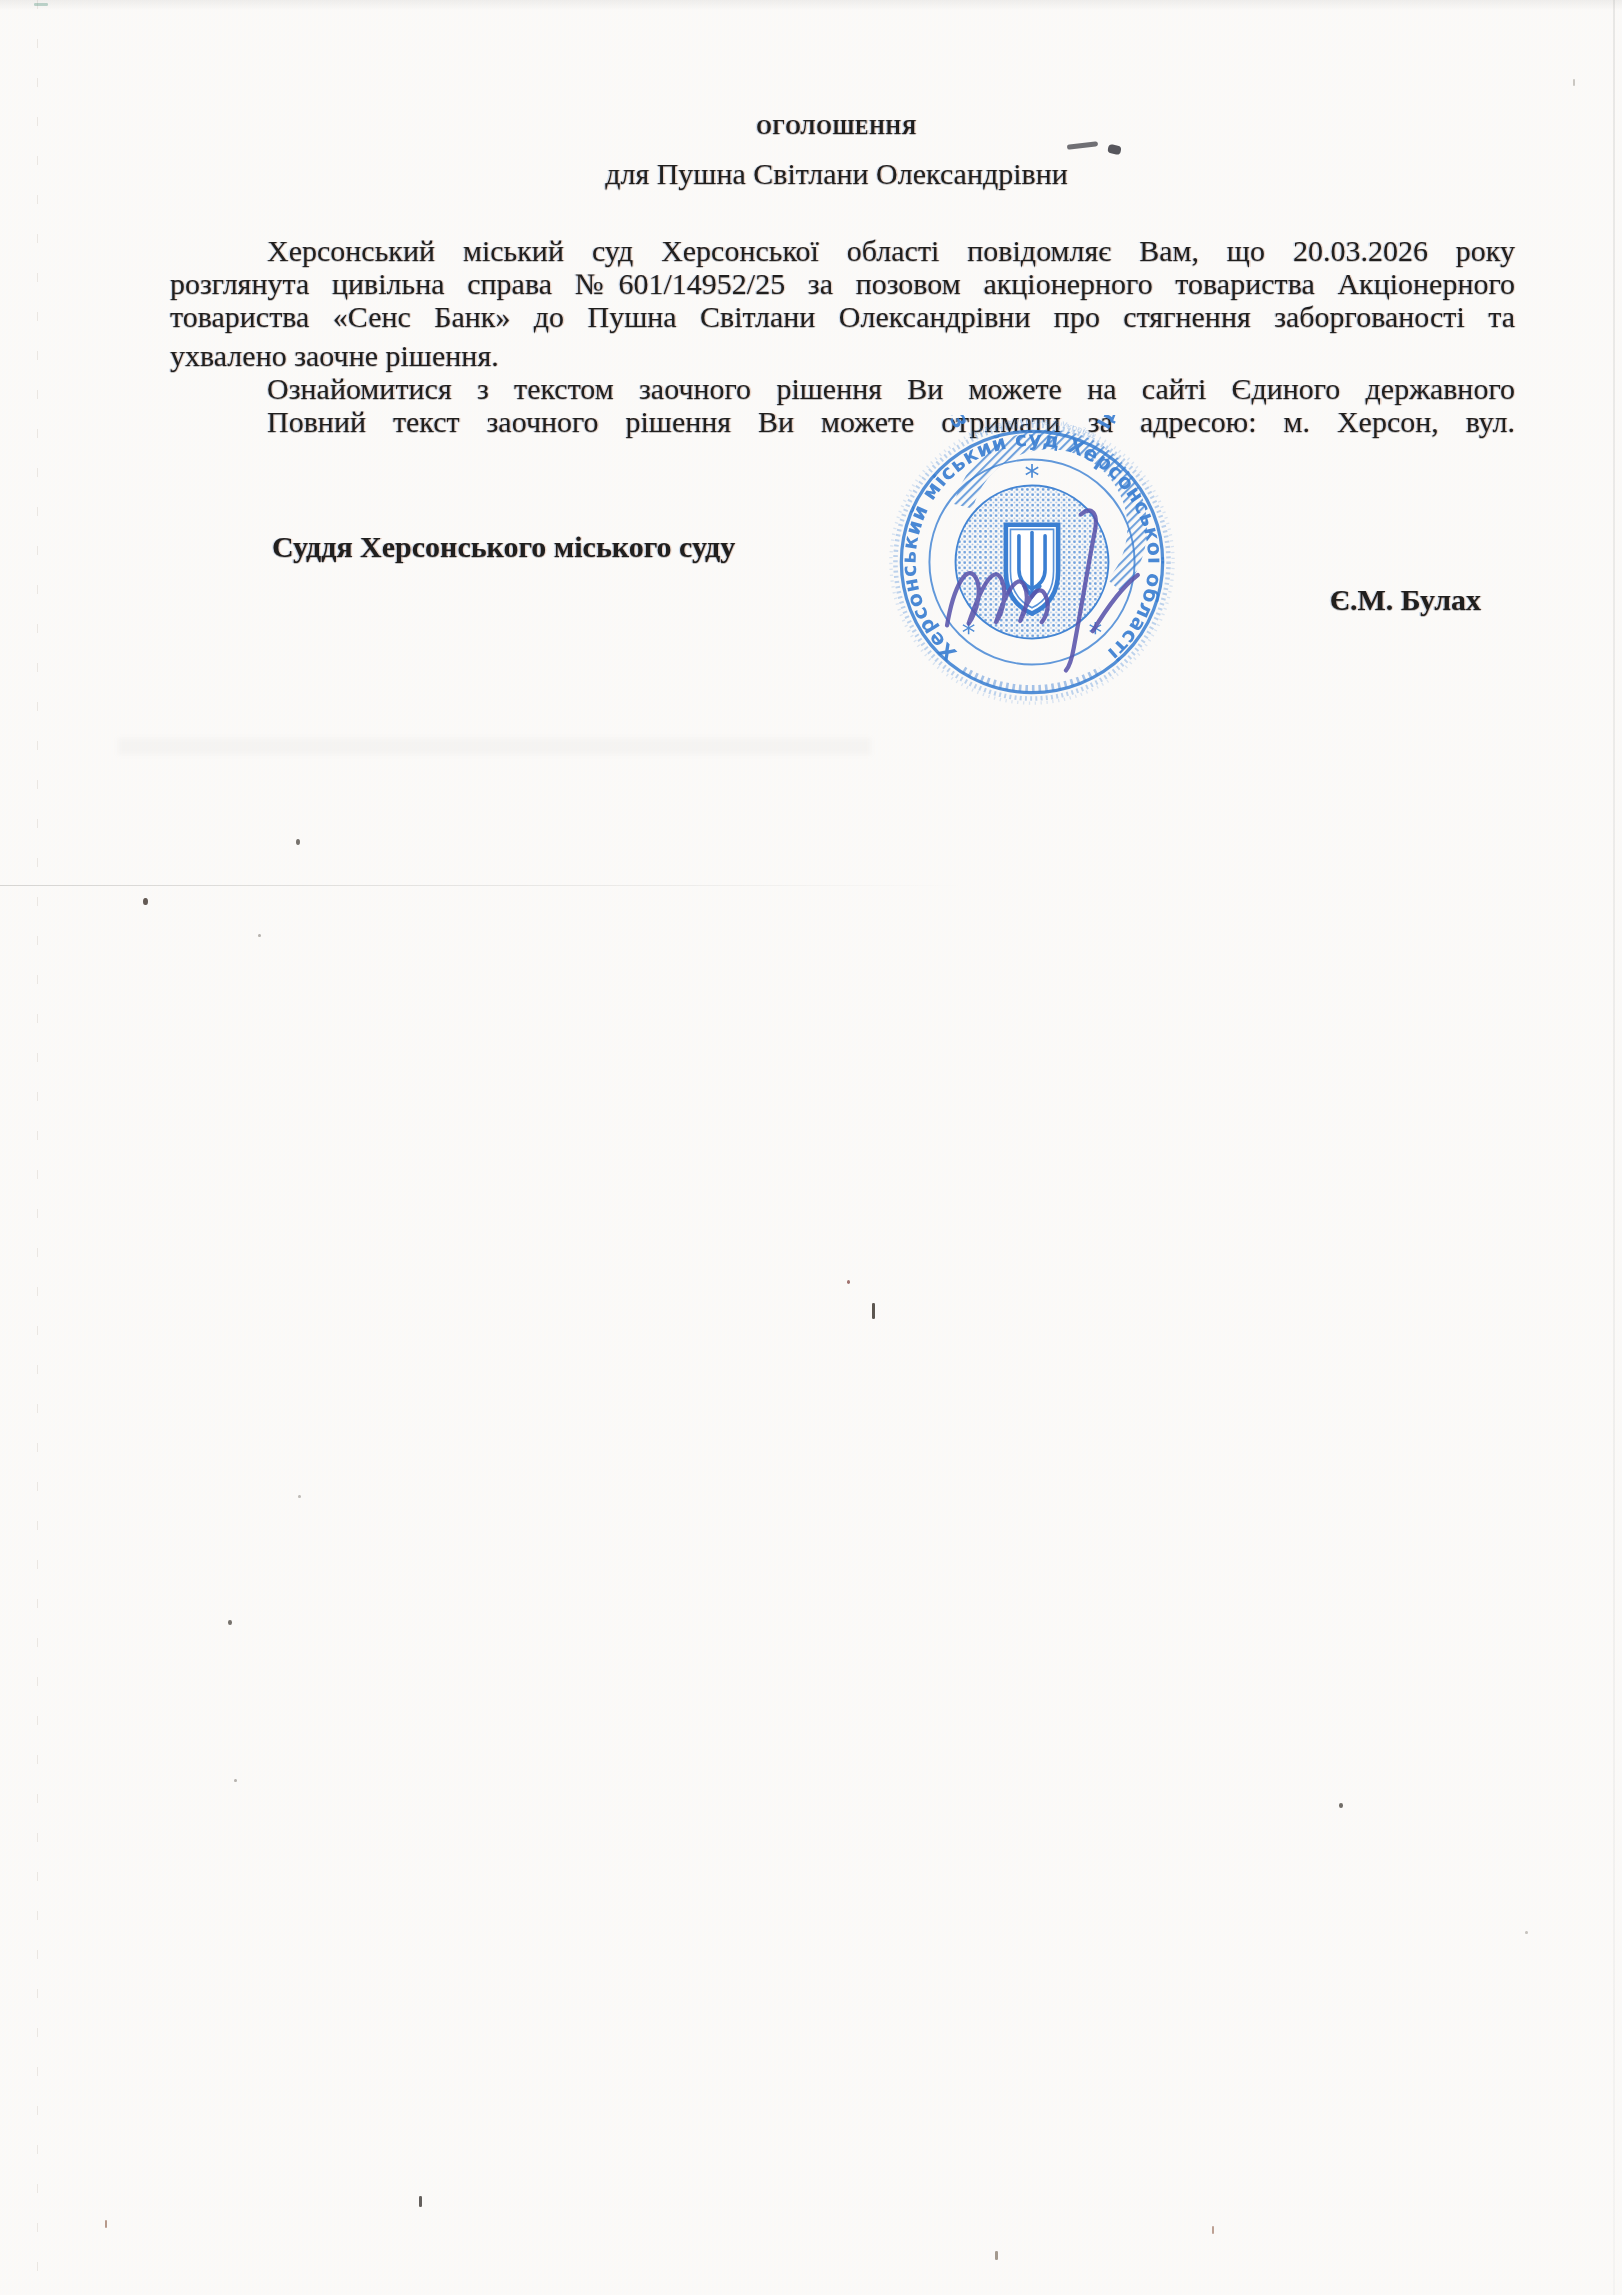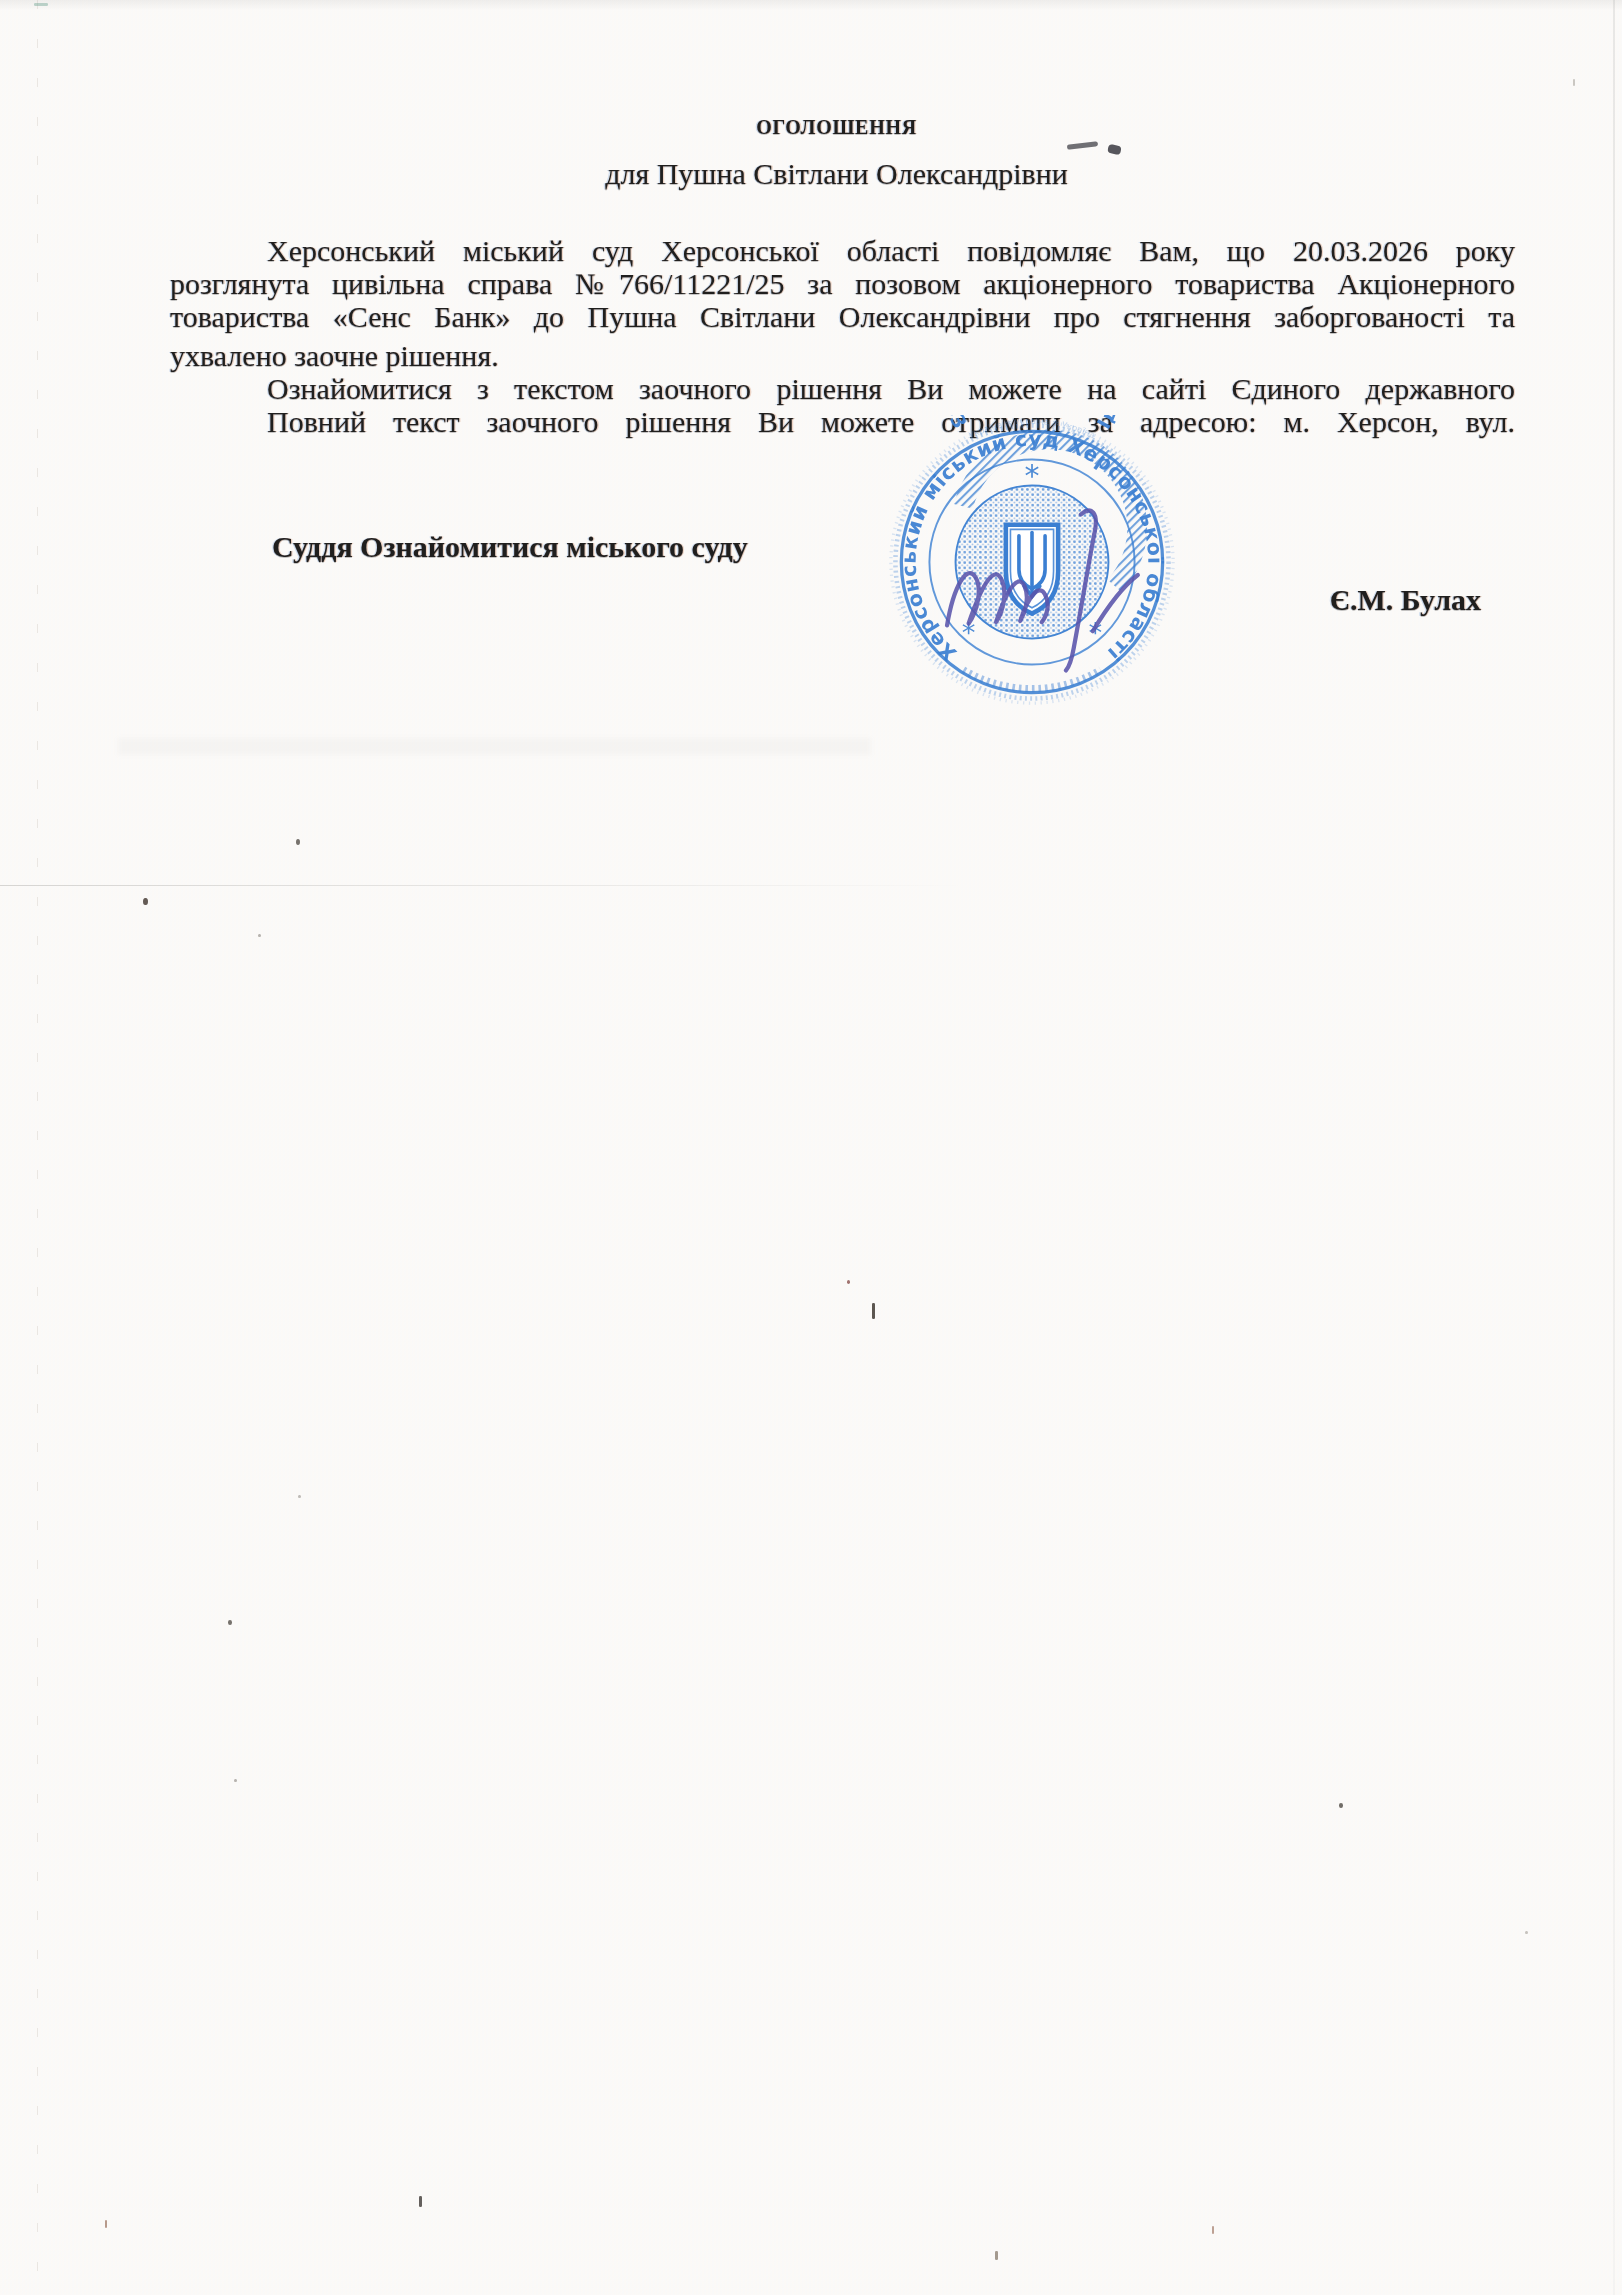--- a/index.html
+++ b/index.html
@@ -68,29 +68,29 @@
   <div class="scan-edge-right"></div>
   <div class="scan-edge-left"></div>
   <div class="scan-line"></div>
   <div class="ghost-band"></div>
 
   <div class="doc-title ink">ОГОЛОШЕННЯ</div>
   <div class="doc-subtitle ink">для Пушна Світлани Олександрівни</div>
 
   <div class="body-text ink">
     <div class="line first">Херсонський міський суд Херсонської області повідомляє Вам, що 20.03.2026 року</div>
-    <div class="line">розглянута цивільна справа №766/11221/25 за позовом акціонерного товариства Акціонерного</div>
+    <div class="line">розглянута цивільна справа №601/14952/25 за позовом акціонерного товариства Акціонерного</div>
     <div class="line">товариства «Сенс Банк» до Пушна Світлани Олександрівни про стягнення заборгованості та</div>
     <div class="line last">ухвалено заочне рішення.</div>
     <div class="line first">Ознайомитися з текстом заочного рішення Ви можете на сайті Єдиного державного</div>
     <div class="line first">Повний текст заочного рішення Ви можете отримати за адресою: м. Херсон, вул.</div>
   </div>
 
   <div class="signoff ink">
-    <div>Суддя Ознайомитися міського суду</div>
+    <div>Суддя Херсонського міського суду</div>
   </div>
   <div class="judge-name ink">Є.М. Булах</div>
 
   <div class="mdash" style="left:1067px;top:143px;width:31px;height:5.2px;background:#34343c;opacity:.7;transform:rotate(-7deg);border-radius:3.3px;"></div>
   <div class="mdash" style="left:1108px;top:145px;width:13px;height:8.5px;background:#2d2d35;opacity:.8;border-radius:3.9px;transform:rotate(12deg);"></div>
 
   <svg class="stamp-wrap" viewBox="0 0 450 450">
     <defs>
       <pattern id="hatch" width="9" height="9" patternUnits="userSpaceOnUse" patternTransform="rotate(45)">
         <rect width="9" height="9" fill="none"></rect>

